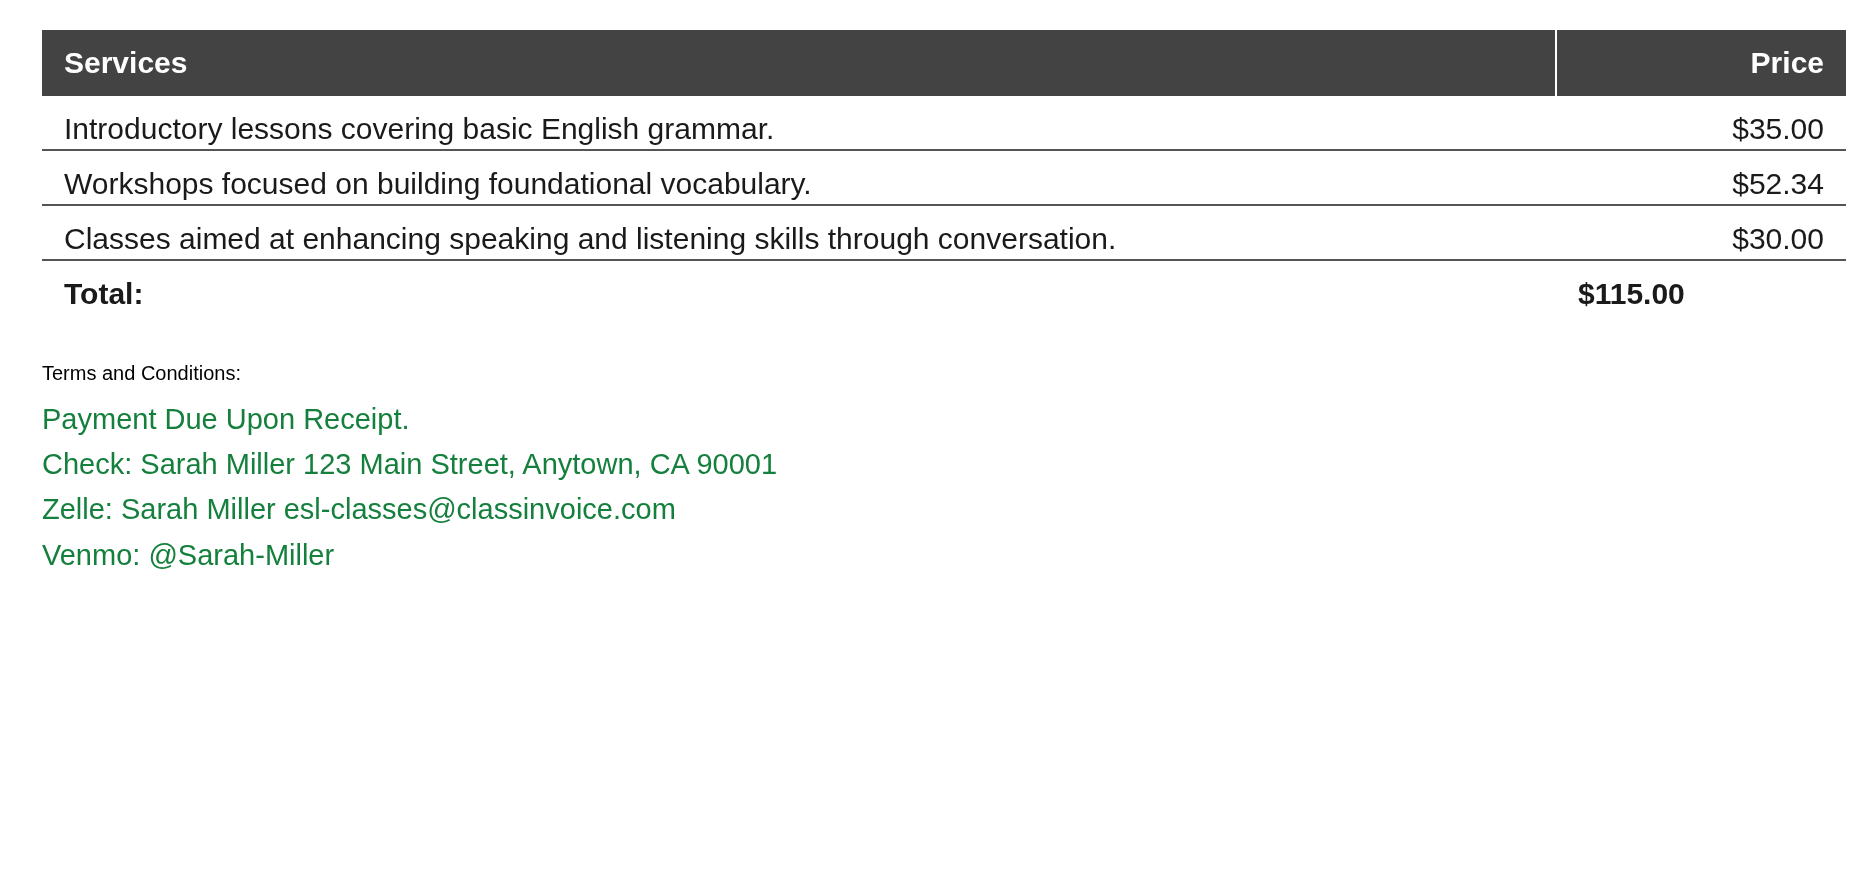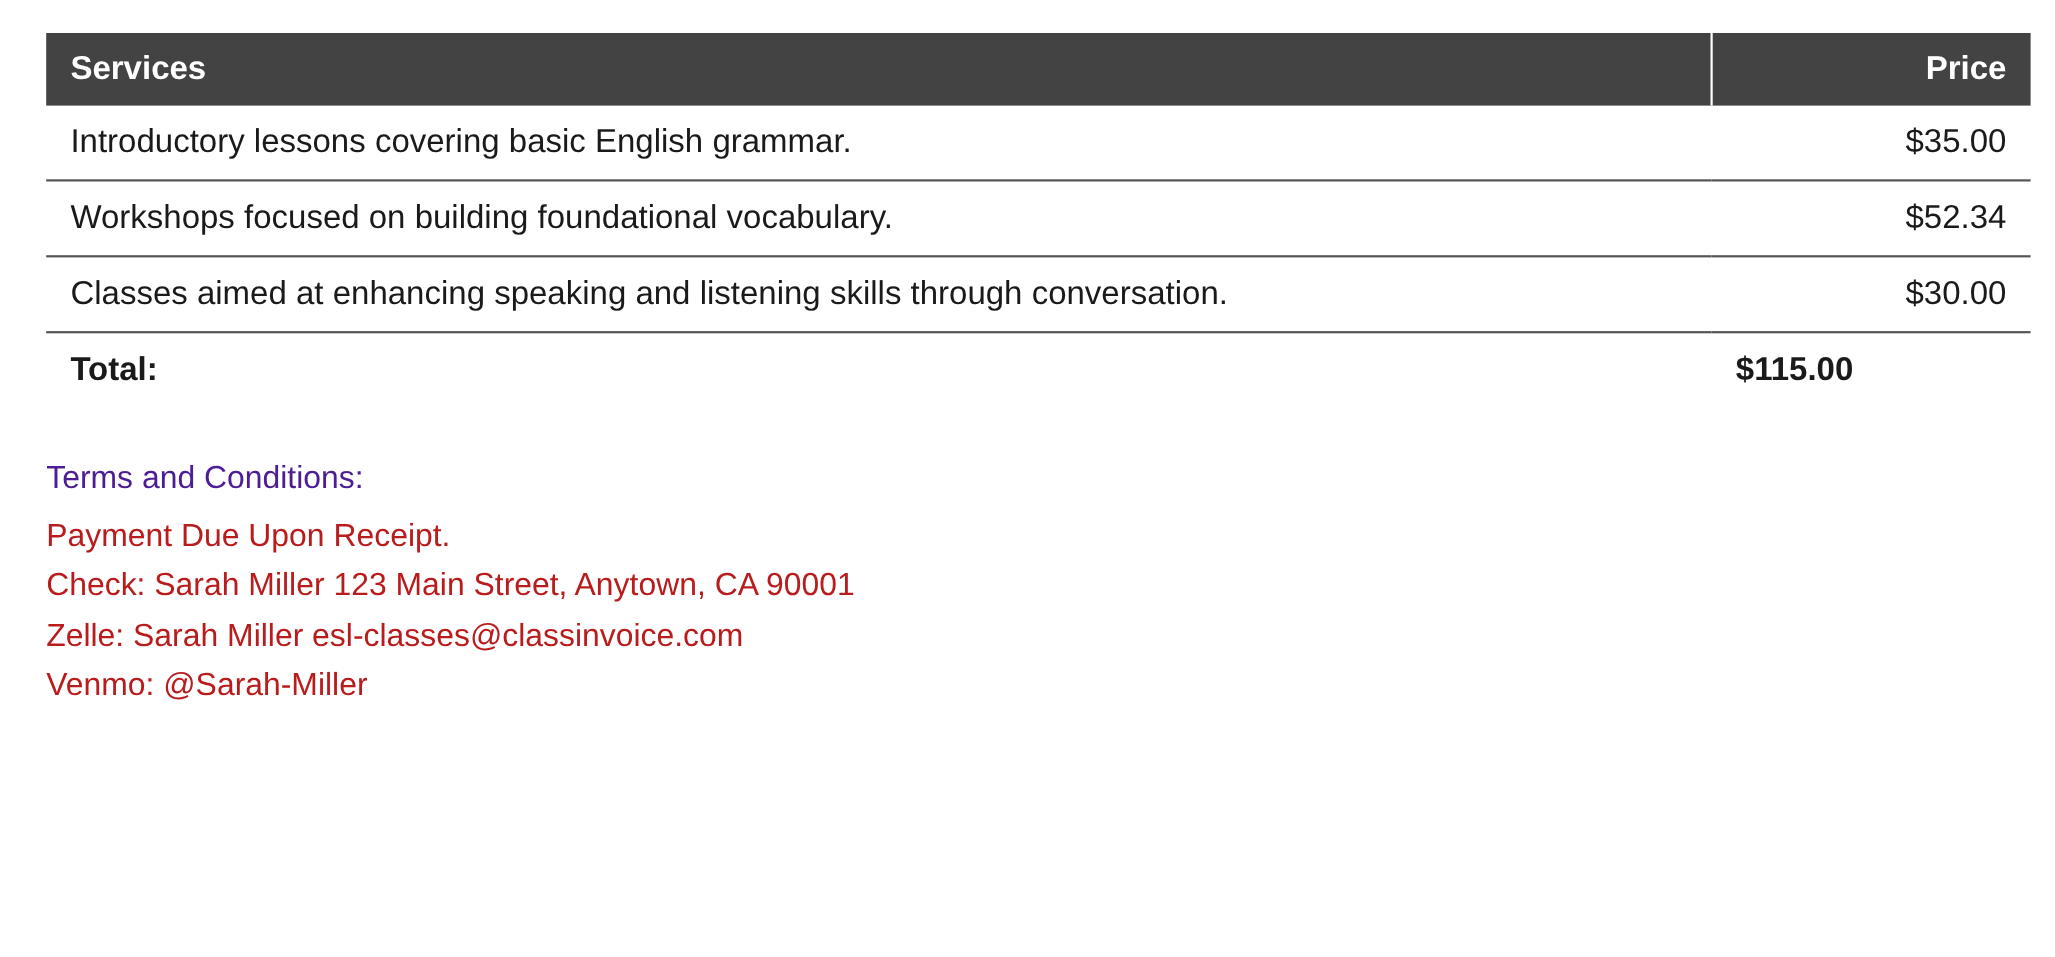--- a/index.html
+++ b/index.html
@@ -44,21 +44,21 @@
     text-align: left;
     border-right: 2px solid #ffffff;
   }
   .th-price {
     text-align: right;
     width: 290px;
   }
 
   .services-table tbody td {
     font-size: 30px;
-    padding: 16px 22px 18px 22px;
+    padding: 16px 22px 4px 22px;
     border-bottom: 2px solid #555555;
     vertical-align: middle;
     line-height: 1.1;
   }
   .td-desc {
     text-align: left;
   }
   .td-price {
     text-align: right;
     width: 290px;
@@ -78,28 +78,28 @@
     text-align: left;
     white-space: nowrap;
   }
 
   
   .terms {
     margin-top: 46px;
     padding-left: 0px;
   }
   .terms-heading {
-    font-size: 29px;
-    color: #4c1d95;
+    font-size: 20px;
+    color: #000000;
     margin-bottom: 10px;
     line-height: 1.35;
   }
   .terms-line {
     font-size: 29px;
-    color: #b91c1c;
+    color: #15803d;
     line-height: 1.56;
     white-space: nowrap;
   }
 </style>
 </head>
 <body>
 
 <div class="invoice">
 
   <table class="services-table">

